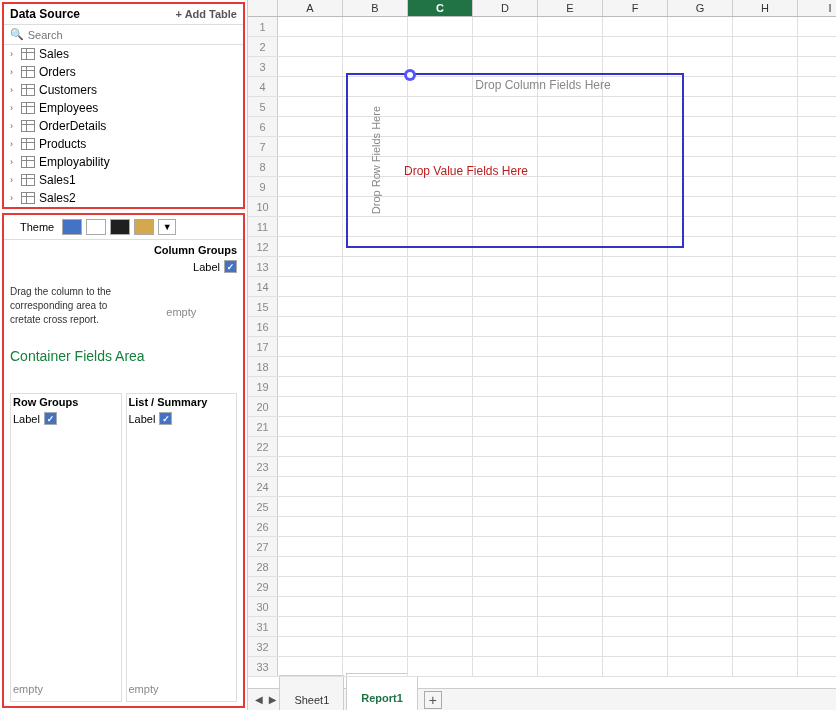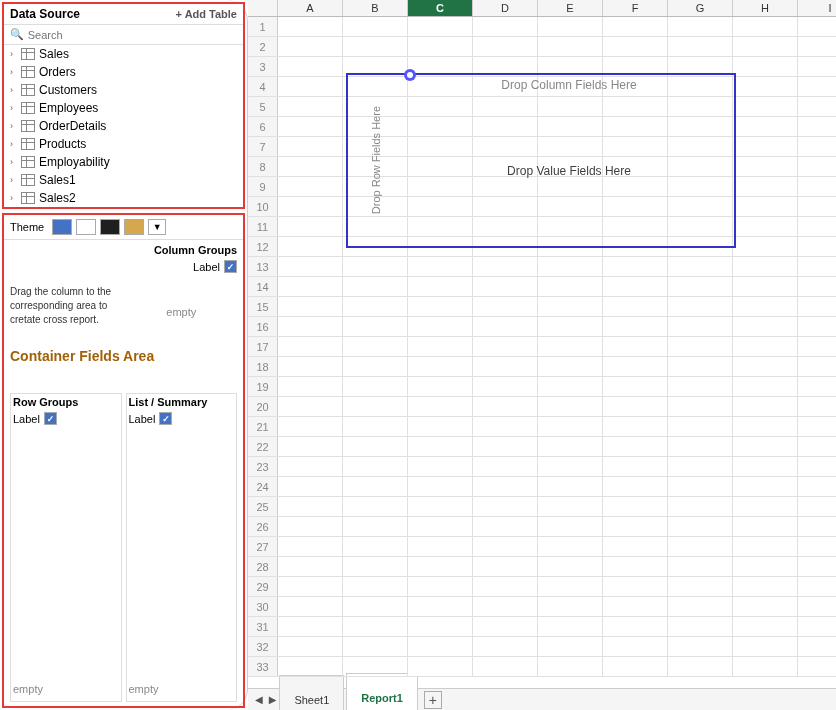--- a/index.html
+++ b/index.html
@@ -6,21 +6,20 @@
     body { display: flex; flex-direction: row; height: 710px; width: 836px; overflow: hidden; background: #fff; }
 
     
     .left-panel {
       width: 248px;
       min-width: 248px;
       display: flex;
       flex-direction: column;
       border-right: 1px solid #ccc;
       height: 100%;
-      border-radius: 21px;
     }
 
     
     .data-source-section {
       border: 2px solid #e53935;
       margin: 2px;
       flex: 0 0 auto;
     }
     .data-source-header {
       display: flex;
@@ -107,21 +106,21 @@
       border: 2px solid #e53935;
       margin: 2px;
       flex: 1;
       display: flex;
       flex-direction: column;
       overflow: hidden;
     }
     .theme-row {
       display: flex;
       align-items: center;
-      padding: 4px 6px;
+      padding: 4px 16px;
       border-bottom: 1px solid #ddd;
       gap: 4px;
     }
     .theme-label {
       font-size: 11px;
       margin-right: 4px;
     }
     .theme-swatch {
       width: 20px;
       height: 16px;
@@ -205,22 +204,22 @@
       min-height: 80px;
       margin-top: 27px;
     }
     .col-header {
       font-size: 11px;
       font-weight: bold;
       margin-bottom: 2px;
     }
     .container-fields-title {
       font-size: 14px;
-      font-weight: bold;
-      color: #a16207;
+      font-weight: normal;
+      color: #15803d;
       margin: 4px 0;
     }
 
     
     .right-panel {
       flex: 1;
       display: flex;
       flex-direction: column;
       overflow: hidden;
     }
@@ -297,21 +296,21 @@
     }
     .grid-cell.col-c {
       background: #fff;
     }
 
     
     .pivot-box {
       position: absolute;
       top: 56px; 
       left: 98px; 
-      width: 390px;
+      width: 338px;
       height: 175px;
       border: 2px solid #3333cc;
       background: transparent;
       z-index: 10;
     }
 
     
     .drop-col-fields {
       position: absolute;
       top: 0;
@@ -346,23 +345,22 @@
 
     
     .drop-value-fields {
       position: absolute;
       top: 20px;
       left: 56px;
       right: 0;
       bottom: 0;
       display: flex;
       align-items: center;
-      justify-content: center;
       font-size: 18px;
-      color: #404040;
+      color: #b91c1c;
       font-weight: normal;
     }
 
     
     .drag-handle {
       position: absolute;
       top: -6px;
       left: 56px;
       width: 12px;
       height: 12px;

